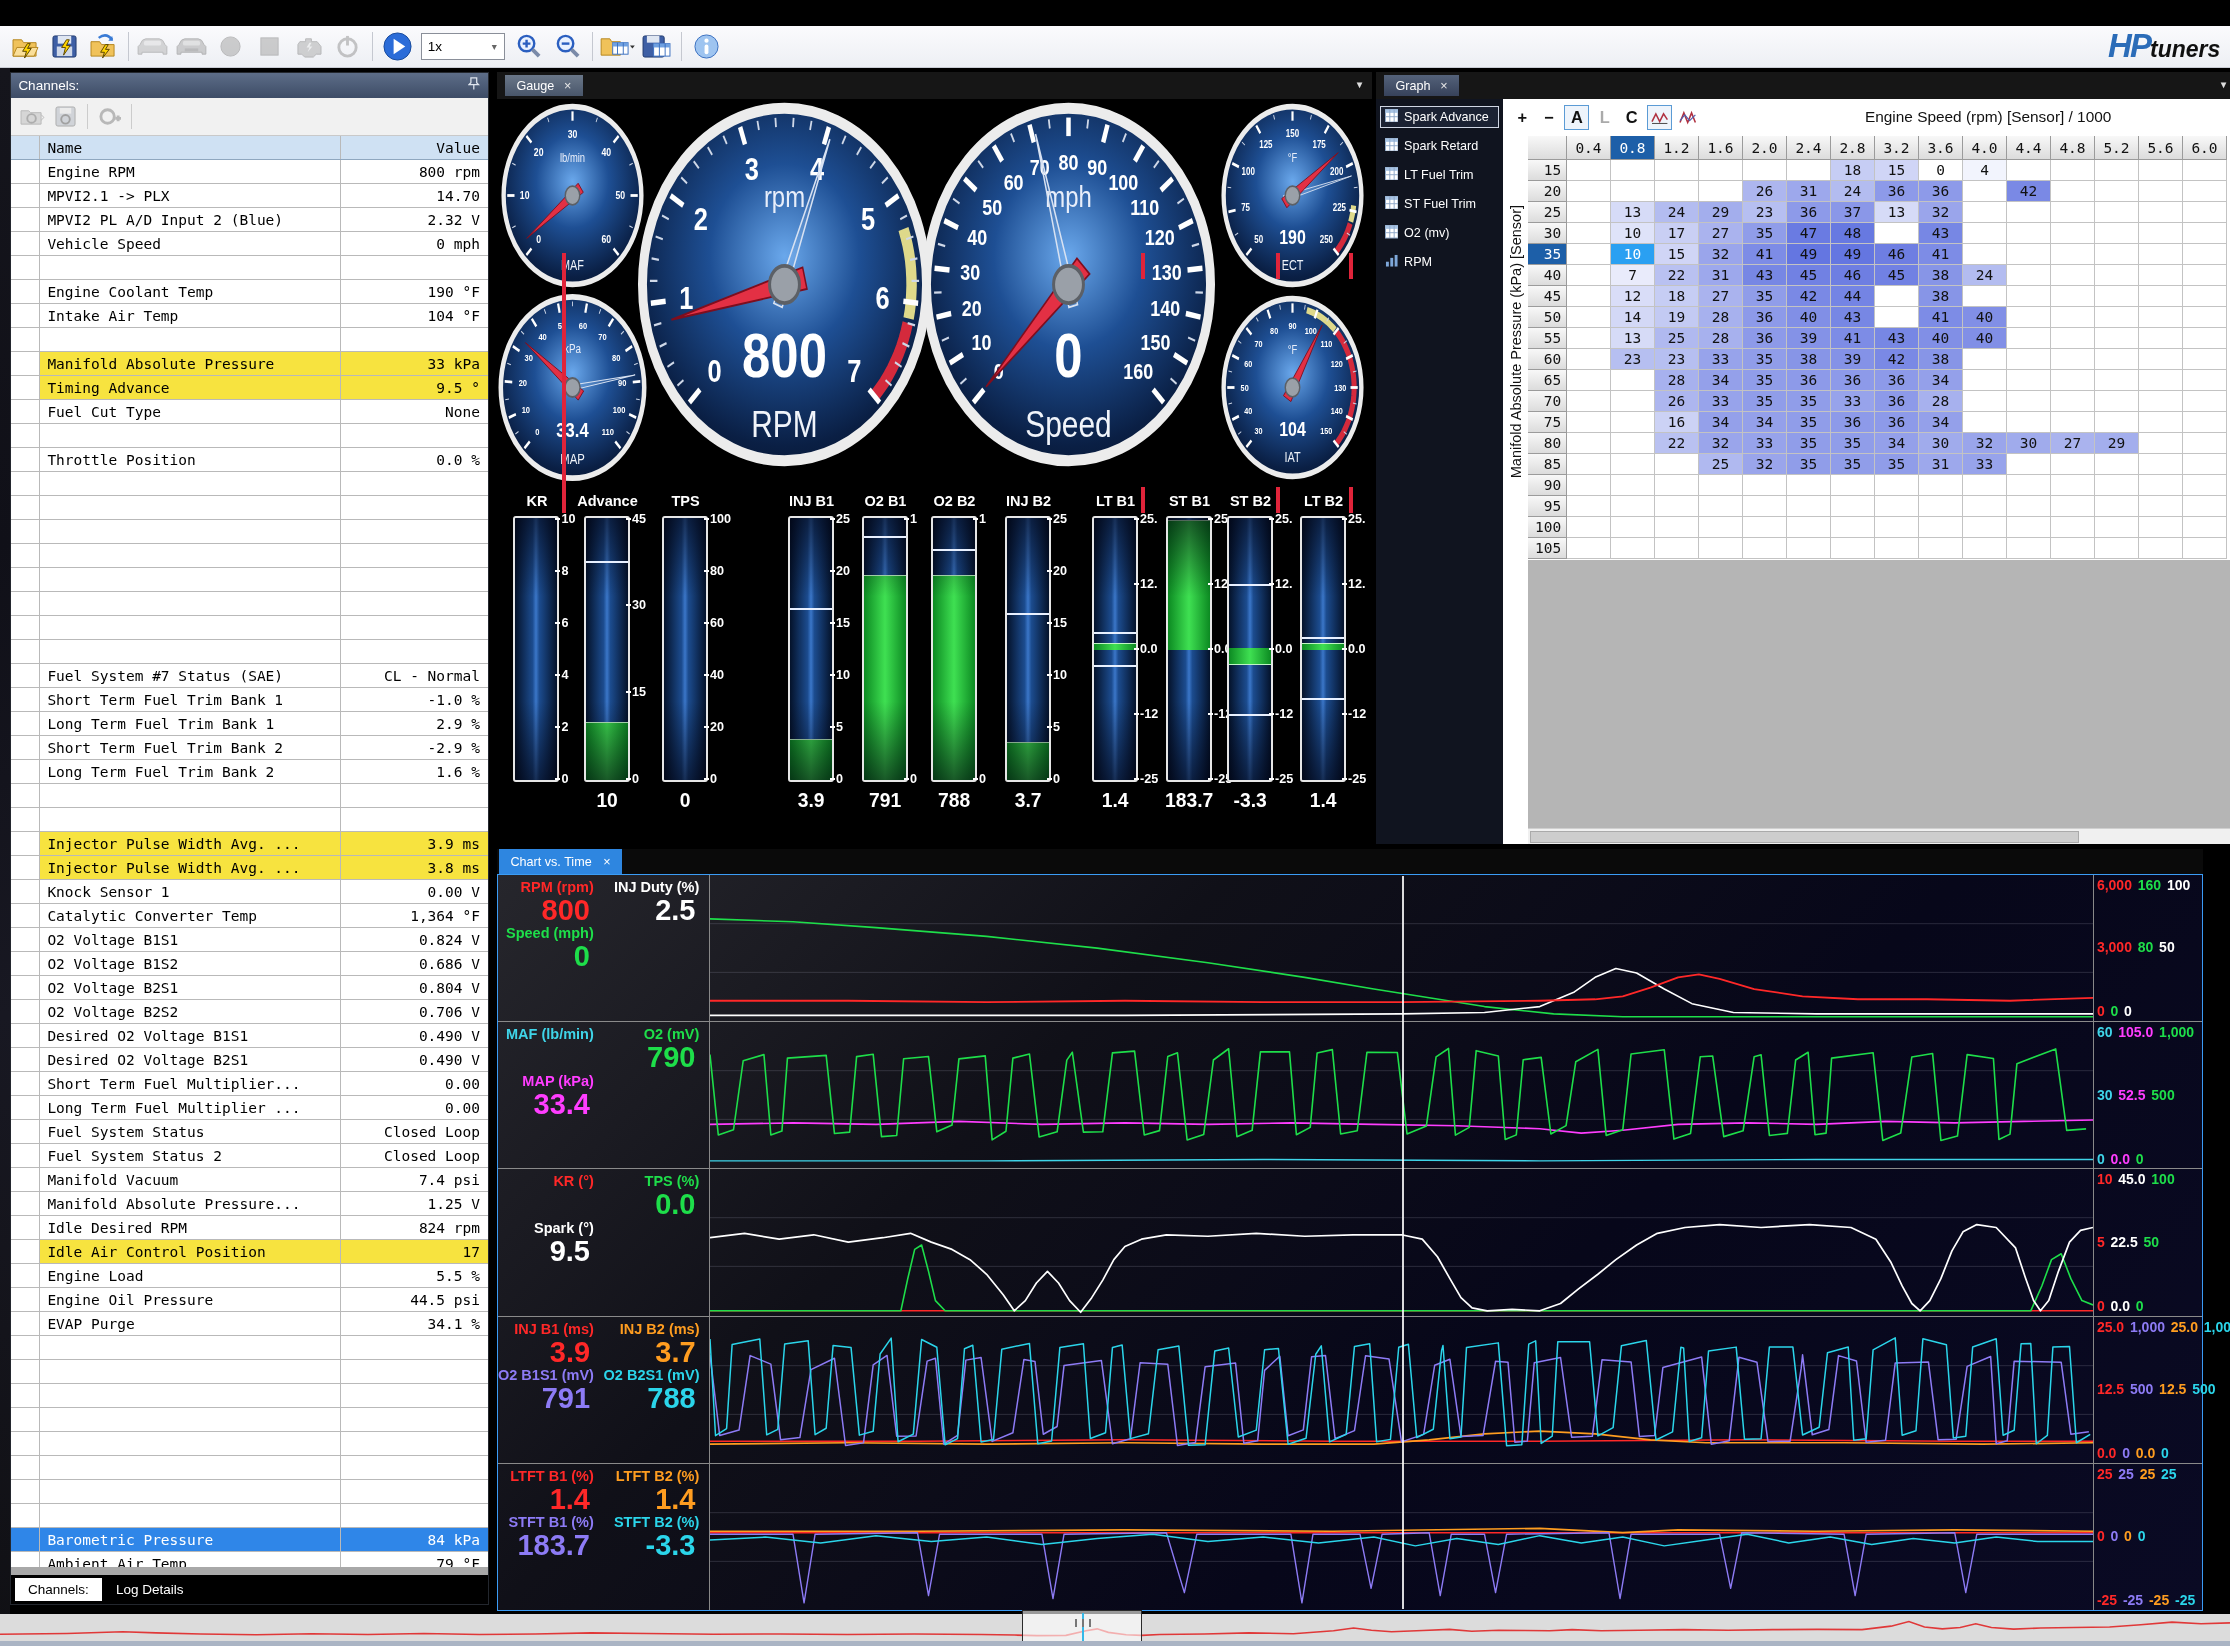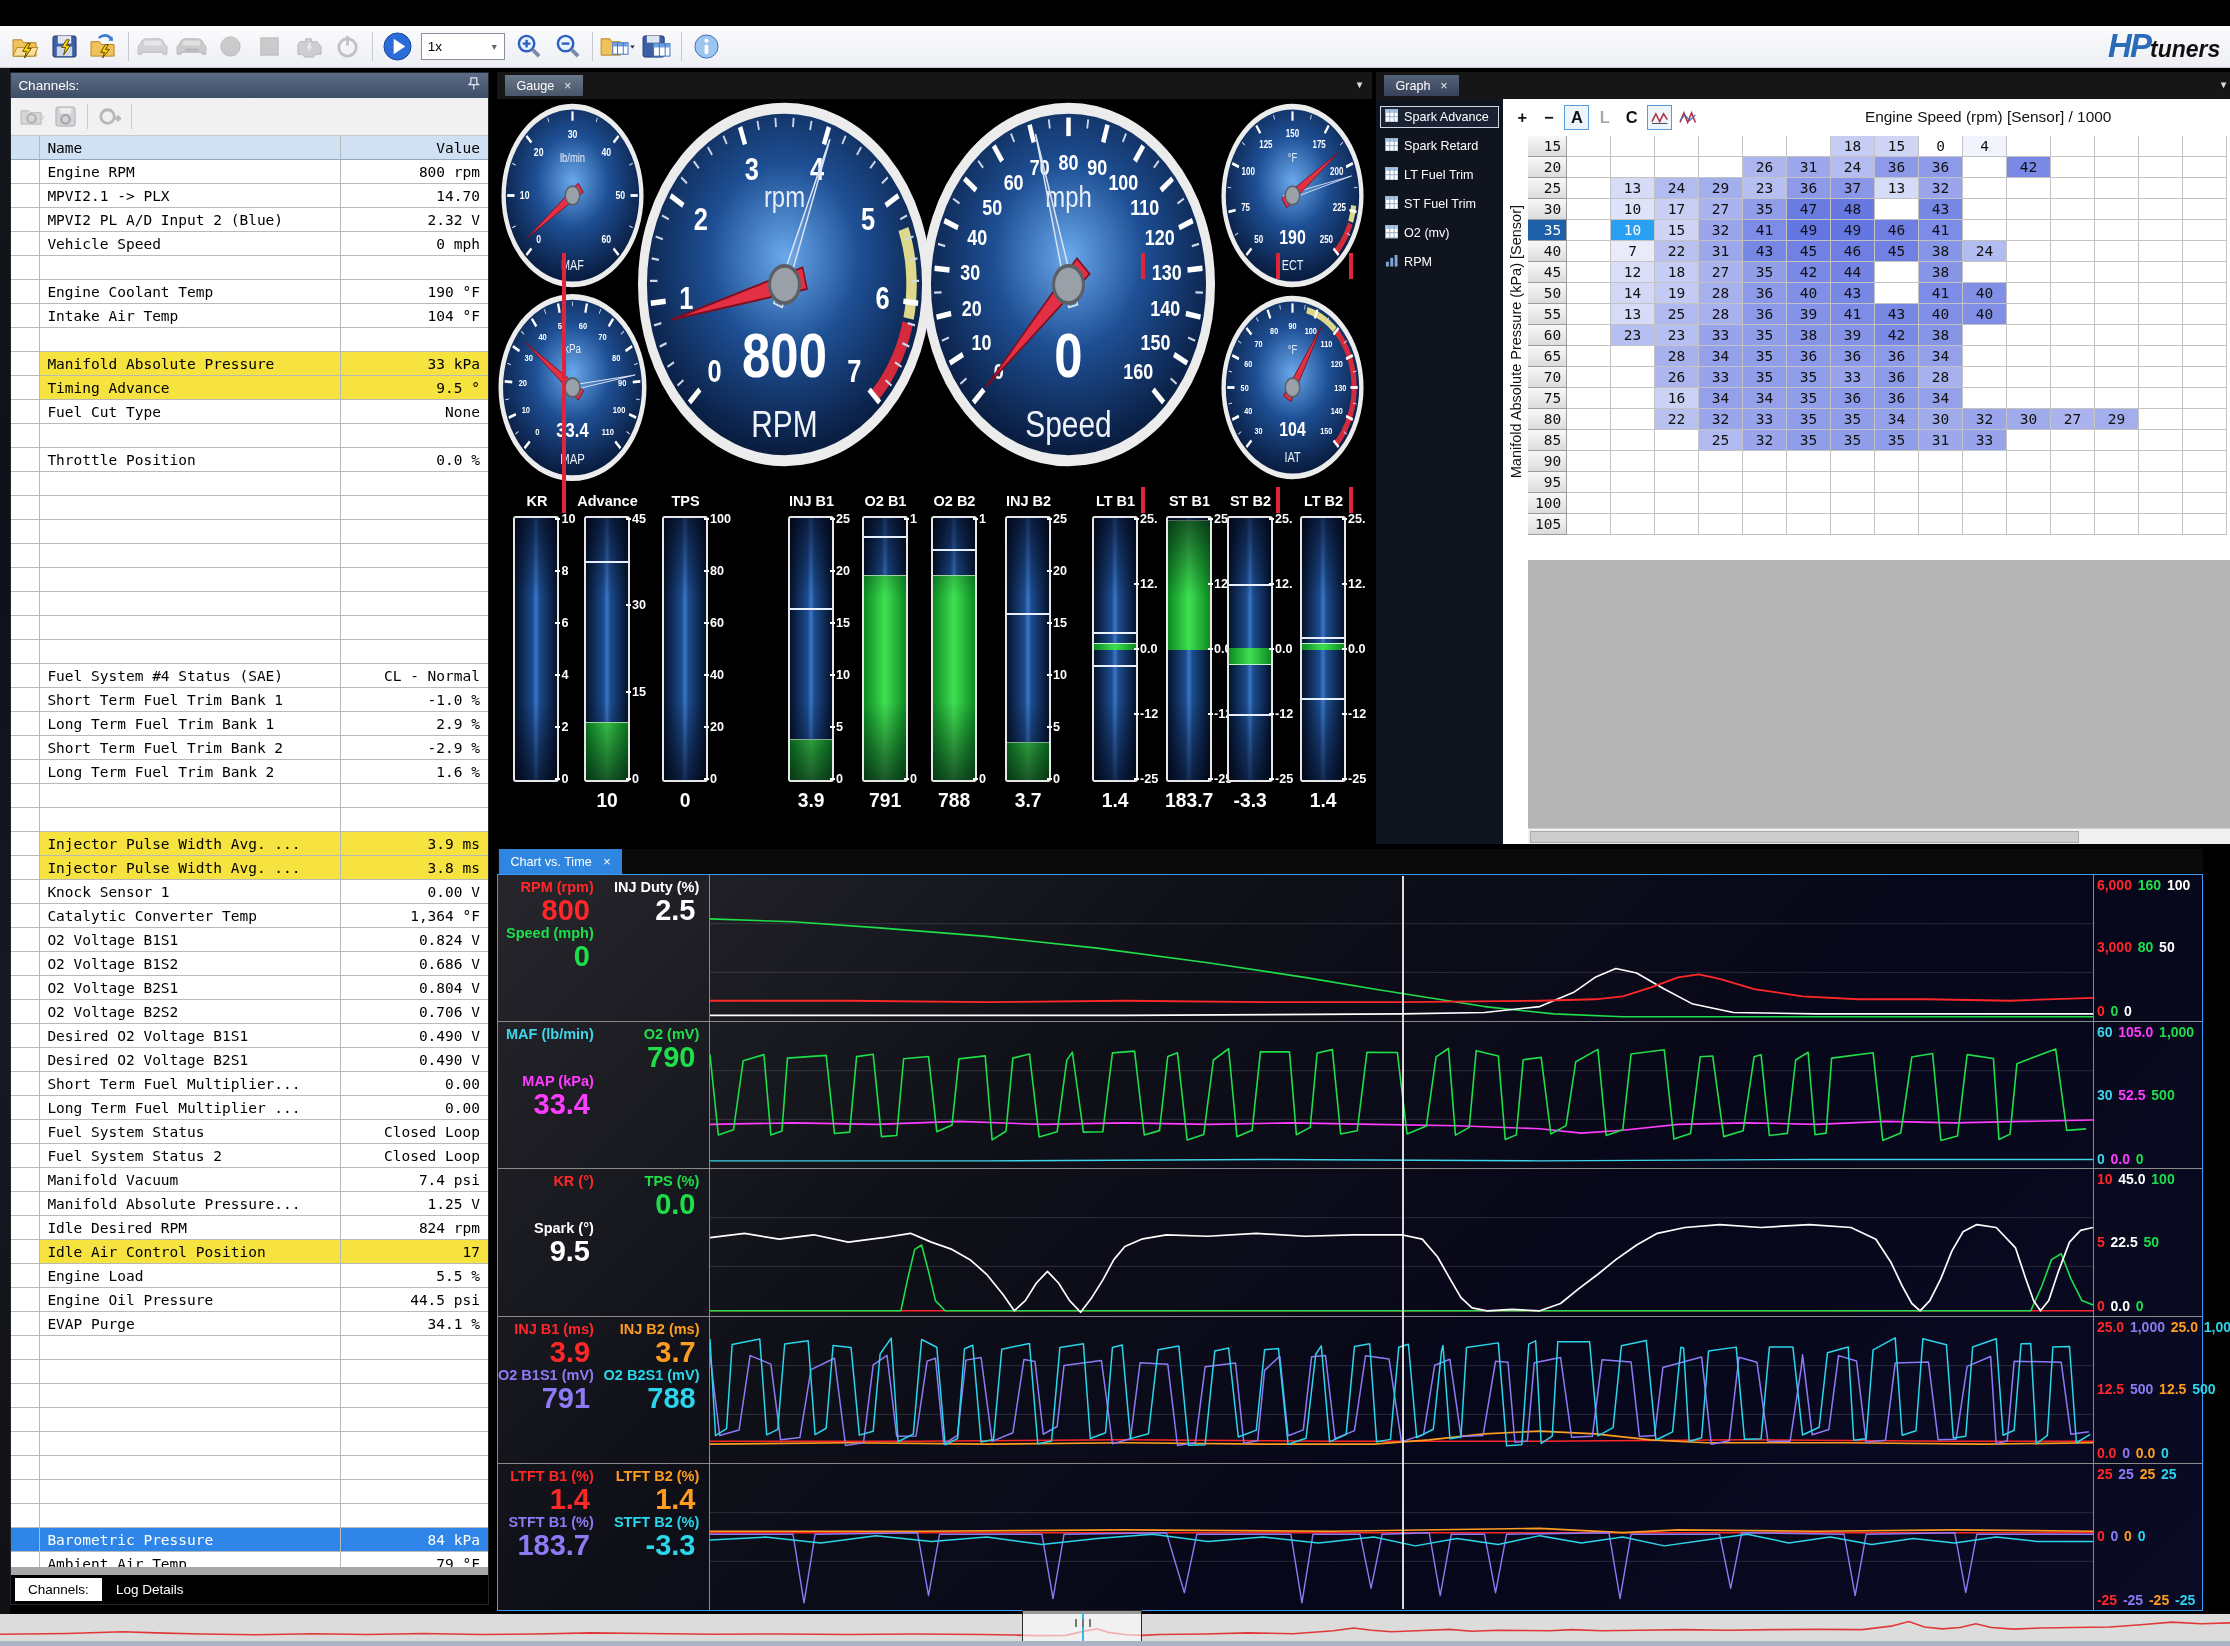--- a/index.html
+++ b/index.html
@@ -384,21 +384,21 @@
             <div class="ch-name"></div>
             <div class="ch-value"></div>
           </div>
           <div class="ch-row">
             <div class="ch-sel"></div>
             <div class="ch-name"></div>
             <div class="ch-value"></div>
           </div>
           <div class="ch-row">
             <div class="ch-sel"></div>
-            <div class="ch-name">Fuel System #4 Status (SAE)</div>
+            <div class="ch-name">Fuel System #7 Status (SAE)</div>
             <div class="ch-value">CL - Normal</div>
           </div>
           <div class="ch-row">
             <div class="ch-sel"></div>
             <div class="ch-name">Short Term Fuel Trim Bank 1</div>
             <div class="ch-value">-1.0 %</div>
           </div>
           <div class="ch-row">
             <div class="ch-sel"></div>
             <div class="ch-name">Long Term Fuel Trim Bank 1</div>
@@ -1219,20 +1219,38 @@
               <polyline points="1,13 5,3 9,13 13,3 17,13" fill="none" stroke="#b03040" stroke-width="1.6"></polyline>
               <polyline points="1,11 6,5 11,11 17,5" fill="none" stroke="#5060b0" stroke-width="1.2"></polyline>
             </svg>
           </span>
         </div>
       <div id="graph-title">Engine Speed (rpm) [Sensor] / 1000</div>
       <div id="graph-ylabel">
           <span>Manifold Absolute Pressure (kPa) [Sensor]</span>
         </div>
       <div id="graph-table">
+          <div class="gt-row head">
+            <div class="gt-cell rowhead"></div>
+            <div class="gt-cell colhead">0.4</div>
+            <div class="gt-cell colhead selhead">0.8</div>
+            <div class="gt-cell colhead">1.2</div>
+            <div class="gt-cell colhead">1.6</div>
+            <div class="gt-cell colhead">2.0</div>
+            <div class="gt-cell colhead">2.4</div>
+            <div class="gt-cell colhead">2.8</div>
+            <div class="gt-cell colhead">3.2</div>
+            <div class="gt-cell colhead">3.6</div>
+            <div class="gt-cell colhead">4.0</div>
+            <div class="gt-cell colhead">4.4</div>
+            <div class="gt-cell colhead">4.8</div>
+            <div class="gt-cell colhead">5.2</div>
+            <div class="gt-cell colhead">5.6</div>
+            <div class="gt-cell colhead">6.0</div>
+          </div>
           <div class="gt-row">
             <div class="gt-cell rowhead">15</div>
             <div class="gt-cell"></div>
             <div class="gt-cell"></div>
             <div class="gt-cell"></div>
             <div class="gt-cell"></div>
             <div class="gt-cell"></div>
             <div class="gt-cell"></div>
             <div class="gt-cell" style="background: rgb(198, 205, 244);">18</div>
             <div class="gt-cell" style="background: rgb(208, 213, 246);">15</div>

